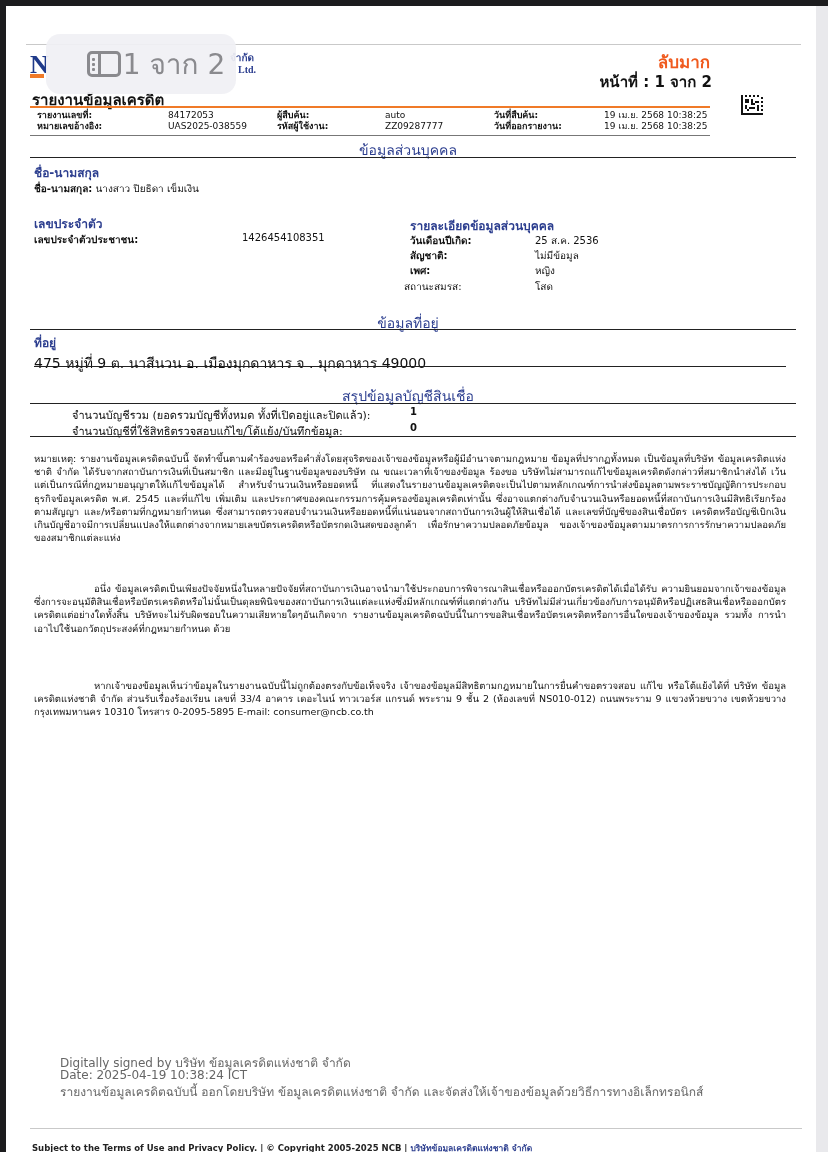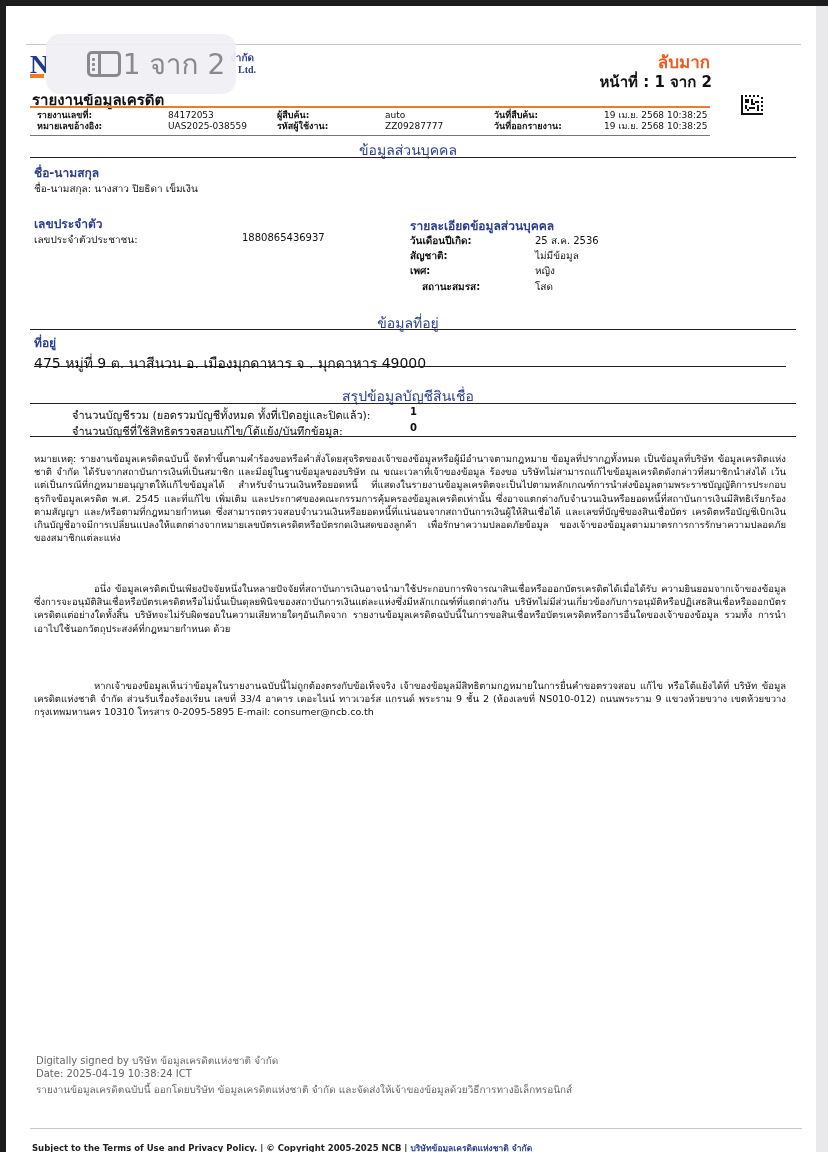--- a/index.html
+++ b/index.html
@@ -36,32 +36,32 @@
   .orange-rule { position: absolute; left: 30px; top: 106px; width: 680px; border-top: 2px solid #f07a28; }
   .meta { position: absolute; top: 110px; font-size: 9px; line-height: 11px; }
   .meta .lbl { font-weight: bold; }
   .meta-rule { position: absolute; left: 30px; top: 135px; width: 680px; border-top: 1px solid #777; }
 
   .sec-title { position: absolute; font-size: 14px; color: #2c3e8f; left: 0; width: 100%; text-align: center; }
   .sec-rule { position: absolute; left: 30px; width: 766px; border-top: 1.5px solid #222; }
 
   .sub-h { position: absolute; font-size: 12px; color: #2c3e8f; font-weight: bold; }
   .row { position: absolute; font-size: 10px; }
-  .row .lbl { font-weight: normal; }
+  .row .lbl { font-weight: bold; }
   .addr { position: absolute; left: 34px; top: 352px; font-size: 14px; }
   .addr-rule { position: absolute; left: 34px; top: 366px; width: 752px; border-top: 1px solid #222; }
 
   .sum-row { position: absolute; left: 40px; font-size: 11px; margin-left: 32px; }
   .sum-val { position: absolute; left: 410px; font-size: 10px; font-weight: bold; }
   .sum-rule { position: absolute; left: 30px; width: 766px; border-top: 1px solid #222; }
 
   .para { position: absolute; left: 34px; width: 752px; font-size: 9.5px; line-height: 13.2px; text-align: justify; }
   .indent { display: inline-block; width: 60px; }
 
-  .sig { position: absolute; left: 36px; font-size: 10px; color: #666; }
+  .sig { position: absolute; left: 60px; font-size: 12px; color: #666; }
   .footer-rule { position: absolute; left: 30px; top: 1128px; width: 772px; border-top: 1px solid #c9c9c9; }
   .footer { position: absolute; left: 32px; top: 1141px; font-size: 8.5px; color: #222; font-weight: bold; }
   .footer .link { color: #2c3e8f; }
 </style>
 </head>
 <body>
 
 <div class="page"></div>
 <div class="rightbar"></div>
 <div class="topline"></div>
@@ -142,30 +142,30 @@
 <div class="sub-h" style="left:34px; top:163px">ชื่อ-นามสกุล</div>
 <div class="row" style="left:34px; top:181px">
   <span class="lbl">ชื่อ-นามสกุล:</span>
   <span>นางสาว ปิยธิดา เข็มเงิน</span>
 </div>
 
 <div class="sub-h" style="left:34px; top:214px">เลขประจำตัว</div>
 <div class="row" style="left:34px; top:232px">
   <span class="lbl">เลขประจำตัวประชาชน:</span>
 </div>
-<div class="row" style="left:242px; top:232px">1880865436937</div>
+<div class="row" style="left:242px; top:232px">1426454108351</div>
 
 <div class="sub-h" style="left:410px; top:216px">รายละเอียดข้อมูลส่วนบุคคล</div>
 <div class="row lbl" style="left:410px; top:233px; font-weight:bold">วันเดือนปีเกิด:</div>
 <div class="row" style="left:535px; top:233px">25 ส.ค. 2536</div>
 <div class="row" style="left:410px; top:248px; font-weight:bold">สัญชาติ:</div>
 <div class="row" style="left:535px; top:248px">ไม่มีข้อมูล</div>
 <div class="row" style="left:410px; top:263px; font-weight:bold">เพศ:</div>
 <div class="row" style="left:535px; top:263px">หญิง</div>
-<div class="row" style="left:422px; top:279px; font-weight:bold">สถานะสมรส:</div>
+<div class="row" style="left:404px; top:279px; font-weight:normal">สถานะสมรส:</div>
 <div class="row" style="left:535px; top:279px">โสด</div>
 
 <div class="sec-title" style="top:312px; left:-6px">ข้อมูลที่อยู่</div>
 <div class="sec-rule" style="top:329px"></div>
 <div class="sub-h" style="left:34px; top:333px">ที่อยู่</div>
 <div class="addr">475 หมู่ที่ 9 ต. นาสีนวน อ. เมืองมุกดาหาร จ . มุกดาหาร 49000</div>
 <div class="addr-rule"></div>
 
 <div class="sec-title" style="top:385px; left:-6px">สรุปข้อมูลบัญชีสินเชื่อ</div>
 <div class="sec-rule" style="top:403px"></div>

